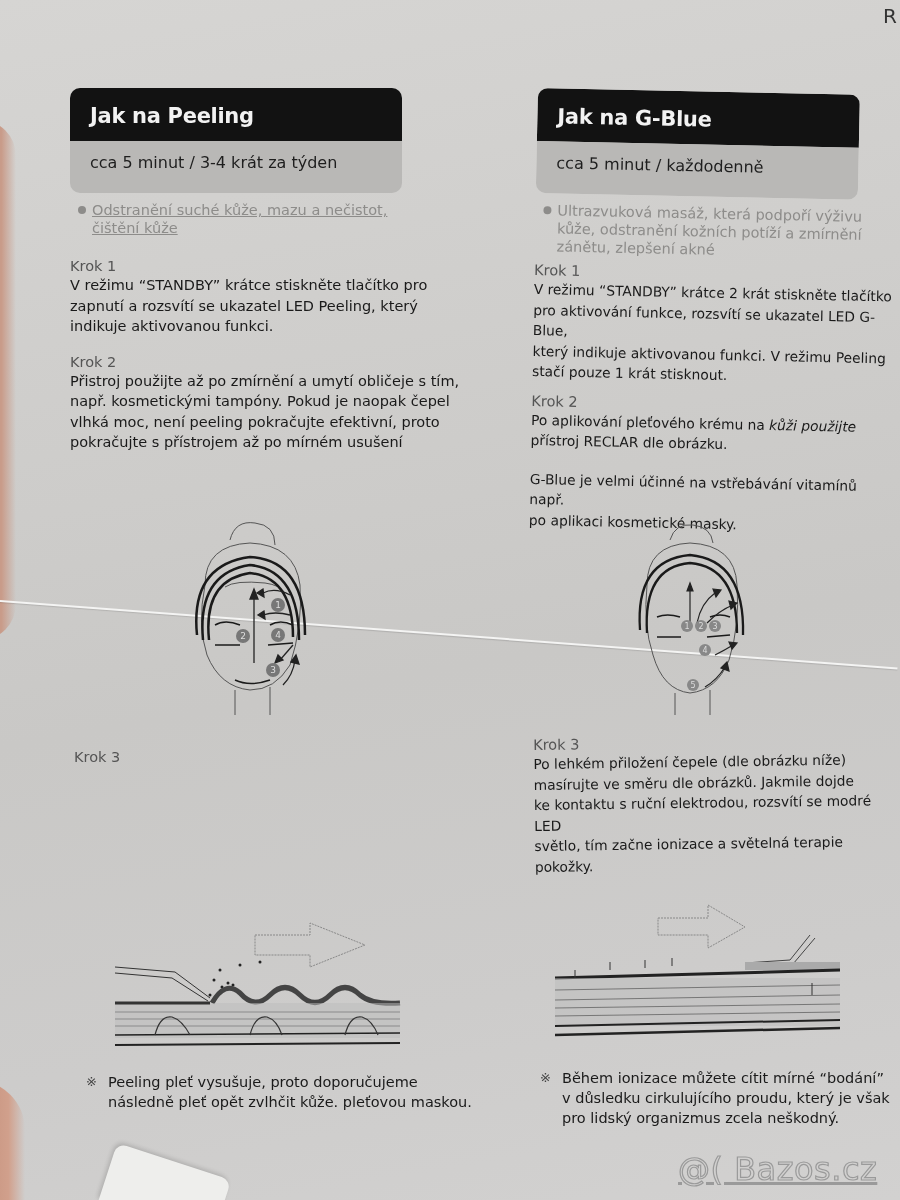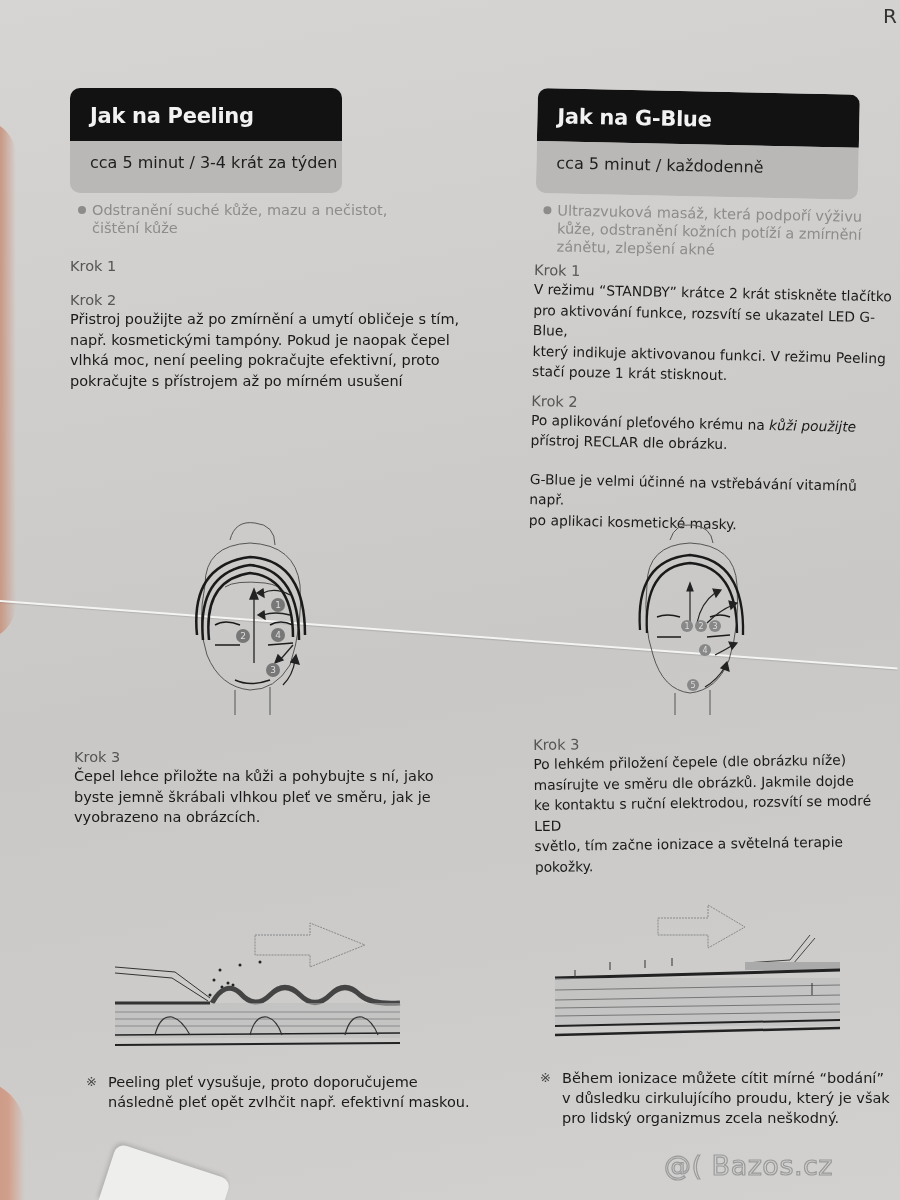--- a/index.html
+++ b/index.html
@@ -26,21 +26,21 @@
   }
   .fold {
     position:absolute; left:0; top:600px; width:900px; height:2px;
     background:#f4f4f3; transform-origin:left; transform:rotate(4.3deg);
     box-shadow:0 1px 1px rgba(0,0,0,0.12);
   }
   .col { position:absolute; }
   .col-left { left:70px; top:88px; width:420px; }
   .col-right { left:538px; top:88px; width:360px; transform:rotate(1.2deg); transform-origin:left top; }
 
-  .header-box { width:272px; border-radius:10px; overflow:hidden; }
+  .header-box { width:332px; border-radius:10px; overflow:hidden; }
   .col-right .header-box { width:322px; }
   .header-title {
     background:#121212; color:#f2f2f2; font-size:21px; font-weight:bold;
     padding:16px 0 0 20px; height:37px; letter-spacing:-0.3px;
   }
   .header-sub {
     background:#b9b8b6; color:#1e1e1e; font-size:16px;
     padding:12px 0 0 20px; height:40px;
   }
   .bullet {
@@ -55,46 +55,51 @@
   .step-text .it { font-style:italic; }
   .para-gap { margin-top:18px; }
 
   .face { position:absolute; }
   .skin { position:absolute; }
   .note {
     position:absolute; font-size:14.5px; line-height:20px; color:#1a1a1a; padding-left:22px;
   }
   .note .mark { position:absolute; left:0; top:0; color:#444; font-size:13px; }
   .watermark {
-    position:absolute; left:664px; top:1150px; font-size:27px; color:transparent;
-    -webkit-text-stroke:1.2px #9a9a9a; font-family:"DejaVu Sans", sans-serif; letter-spacing:0.5px;
+    position:absolute; left:678px; top:1150px; font-size:32px; color:transparent;
+    -webkit-text-stroke:1.2px #9a9a9a; font-family:"DejaVu Sans", sans-serif; letter-spacing:0.5px;text-decoration:underline;
   }
   .corner-r { position:absolute; left:883px; top:4px; font-size:20px; color:#333; }
 </style>
 </head>
 <body>
 
 <div class="finger"></div>
 <div class="finger2"></div>
 <div class="card-corner"></div>
 <div class="fold"></div>
 <div class="corner-r">R</div>
 
 <div class="col col-left">
   <div class="header-box">
     <div class="header-title">Jak na Peeling</div>
     <div class="header-sub">cca 5 minut / 3-4 krát za týden</div>
   </div>
-  <div class="bullet" style="width:320px;">
+  <div class="bullet" style="width:320px;text-decoration:underline;">
     <span class="dot"></span>
     <span>Odstranění suché kůže, mazu a nečistot, čištění kůže</span>
   </div>
 
   <div class="step" style="margin-top:20px;">
     <div class="step-label">Krok 1</div>
+    <div class="step-text">
+      <div>V režimu “STANDBY” krátce stiskněte tlačítko pro</div>
+      <div>zapnutí a rozsvítí se ukazatel LED Peeling, který</div>
+      <div>indikuje aktivovanou funkci.</div>
+    </div>
   </div>
 
   <div class="step" style="margin-top:16px;">
     <div class="step-label">Krok 2</div>
     <div class="step-text">
       <div>Přistroj použijte až po zmírnění a umytí obličeje s tím,</div>
       <div>např. kosmetickými tampóny. Pokud je naopak čepel</div>
       <div>vlhká moc, není peeling pokračujte efektivní, proto</div>
       <div>pokračujte s přístrojem až po mírném usušení</div>
     </div>
@@ -141,25 +146,20 @@
   <g fill="#ddd" font-size="9" font-family="DejaVu Sans, sans-serif" text-anchor="middle">
     <text x="103" y="93">1</text>
     <text x="68" y="124">2</text>
     <text x="98" y="158">3</text>
     <text x="103" y="123">4</text>
   </g>
 </svg>
 
 <div class="col" style="left:74px; top:748px; width:400px;">
   <div class="step-label">Krok 3</div>
-  <div class="step-text">
-    <div>Čepel lehce přiložte na kůži a pohybujte s ní, jako</div>
-    <div>byste jemně škrábali vlhkou pleť ve směru, jak je</div>
-    <div>vyobrazeno na obrázcích.</div>
-  </div>
 </div>
 
 <svg class="skin" style="left:110px; top:915px;" width="300" height="140" viewBox="0 0 300 140">
   <g fill="none" stroke="#888" stroke-width="1">
     <path d="M145 20 L200 20 L200 8 L255 30 L200 52 L200 40 L145 40 Z" stroke-dasharray="2,1"></path>
   </g>
   <g fill="none" stroke="#333" stroke-width="1">
     <path d="M5 52 L65 57 L100 83"></path>
       <path d="M5 58 L62 63 L98 86"></path>
   </g>
@@ -187,21 +187,21 @@
   <g fill="none" stroke="#333" stroke-width="1.2">
     <path d="M45 120 Q50 100 62 102 Q72 105 80 120"></path>
     <path d="M140 120 Q145 100 157 102 Q167 105 172 120"></path>
     <path d="M235 120 Q240 100 252 102 Q262 105 268 120"></path>
   </g>
 </svg>
 
 <div class="note" style="left:86px; top:1072px; width:400px;">
   <span class="mark">※</span>
   <div>Peeling pleť vysušuje, proto doporučujeme</div>
-  <div>následně pleť opět zvlhčit např. efektivní maskou.</div>
+  <div>následně pleť opět zvlhčit kůže. pleťovou maskou.</div>
 </div>
 
 <div class="col col-right">
   <div class="header-box">
     <div class="header-title">Jak na G-Blue</div>
     <div class="header-sub">cca 5 minut / každodenně</div>
   </div>
   <div class="bullet" style="width:320px;">
     <span class="dot"></span>
     <span>Ultrazvuková masáž, která podpoří výživu kůže, odstranění kožních potíží a zmírnění zánětu, zlepšení akné</span>

